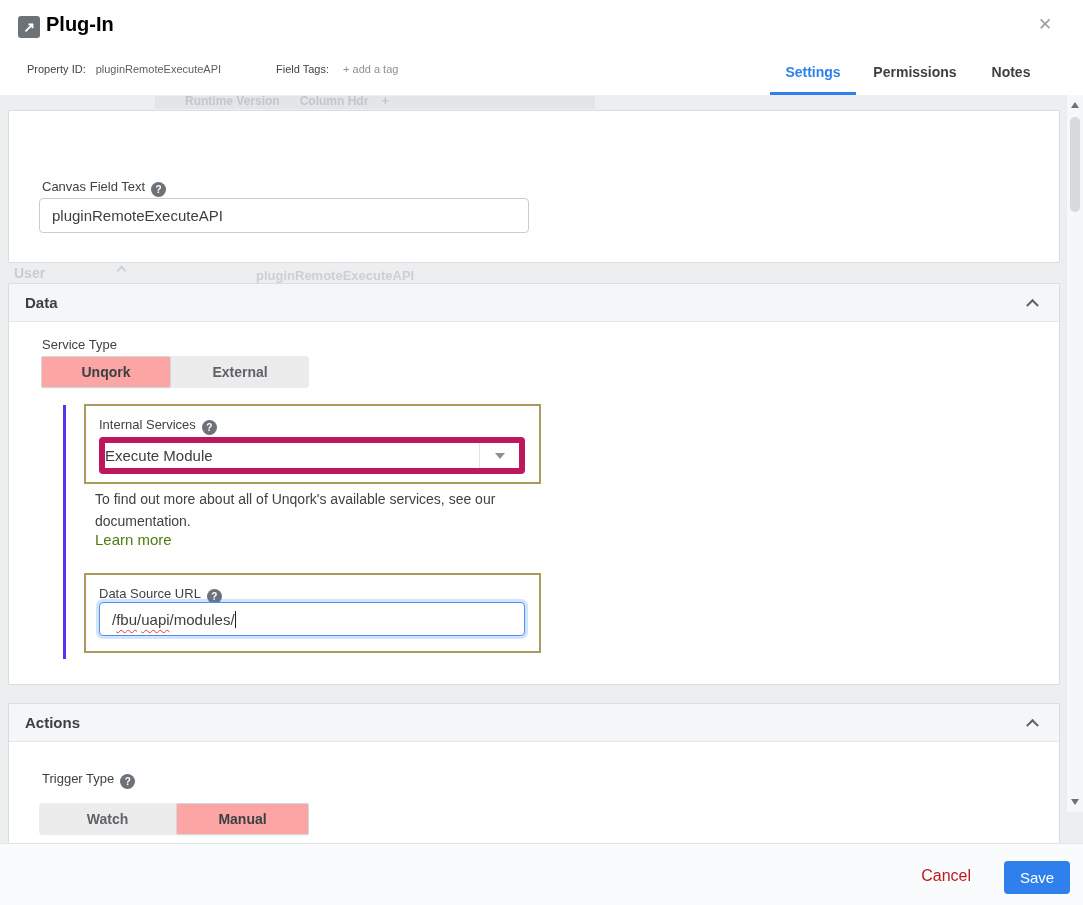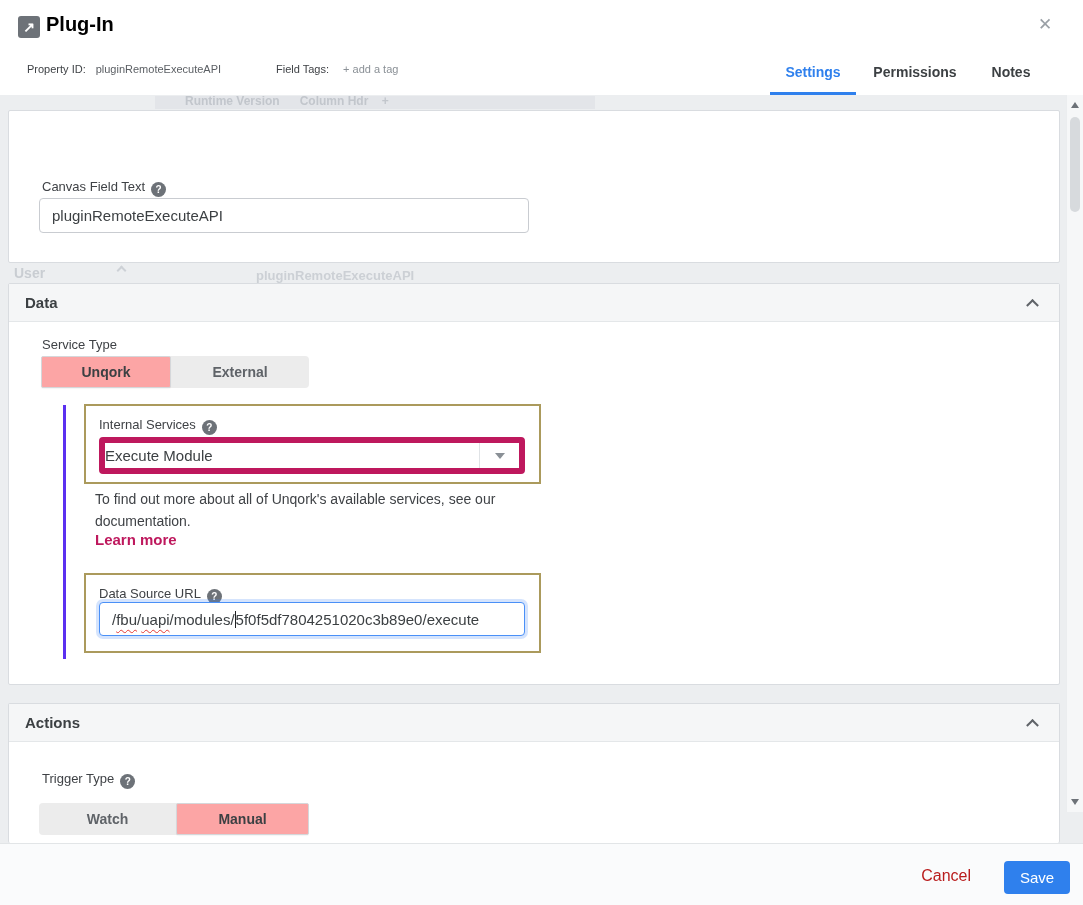--- a/index.html
+++ b/index.html
@@ -54,21 +54,21 @@
   .seg.sel { background:#fca5a5; border:1px solid #d5d7da; border-radius:2px; color:#3c4043; box-shadow:0 1px 1px rgba(0,0,0,.04); }
   .purple-line { position:absolute; left:54px; top:121px; width:3px; height:254px; background:#5b30f0; }
   .gold-box { position:absolute; left:75px; width:457px; height:80px; border:2px solid #ab9a5c; background:#fff; }
   .gold-box-1 { top:120px; }
   .gold-box-2 { top:289px; }
   .gb-label { position:absolute; left:13px; top:9px; }
   .select { position:absolute; left:13px; top:31px; width:426px; height:37px; background:#fff; border:6px solid #be185d; border-radius:4px; font-size:15px; color:#3c4043; display:flex; align-items:center; padding-left:0; cursor:pointer; }
   .select-arrow { position:absolute; right:0; top:0; bottom:0; width:40px; border-left:1px solid #e0e3e6; display:flex; align-items:center; justify-content:center; }
   .tri-down { width:0; height:0; border-left:5px solid transparent; border-right:5px solid transparent; border-top:6px solid #8a9096; }
   .svc-help { position:absolute; left:86px; top:205px; width:470px; font-size:14px; color:#3f4246; line-height:1.55; }
-  .learn-more { position:absolute; left:86px; top:247px; font-size:15px; font-weight:700; color:#be185d; cursor:pointer; }
+  .learn-more { position:absolute; left:86px; top:247px; font-size:15px; font-weight:400; color:#4d7c0f; cursor:pointer; }
   .url-input { left:13px; top:27px; width:426px; height:34px; border:1px solid #4a90f7; box-shadow:0 0 0 3px rgba(66,133,244,.22); }
   .misspell { text-decoration:underline; text-decoration-style:wavy; text-decoration-color:#e53935; text-decoration-thickness:1px; text-underline-offset:4px; }
   .caret { display:inline-block; width:1px; height:17px; background:#202124; vertical-align:-3px; }
 
   
   .trig-label { position:absolute; left:33px; top:65px; }
   .toggle-trig { left:30px; top:99px; }
   .seg-watch { width:137px; }
   .seg-manual { width:133px; }
   .seg-unqork { width:130px; }
@@ -144,21 +144,21 @@
       </div>
     </div>
 
     <div class="svc-help">To find out more about all of Unqork's available services, see our documentation.</div>
     <div class="learn-more">Learn more</div>
 
     <div class="gold-box gold-box-2">
       <div class="gb-label">
         <span class="fld-label">Data Source URL</span><span class="help-icon">?</span>
       </div>
-      <div class="text-input url-input"><span>/</span><span class="misspell">fbu</span><span>/</span><span class="misspell">uapi</span><span>/modules/</span><span class="caret"></span><span>5f0f5df7804251020c3b89e0/execute</span></div>
+      <div class="text-input url-input"><span>/</span><span class="misspell">fbu</span><span>/</span><span class="misspell">uapi</span><span>/modules/</span><span class="caret"></span></div>
     </div>
   </div>
 
   <div class="panel panel-actions">
     <div class="sec-head">
       <span class="sec-title">Actions</span>
       <span class="chev-up"></span>
     </div>
     <div class="trig-label">
       <span class="fld-label">Trigger Type</span><span class="help-icon">?</span>

